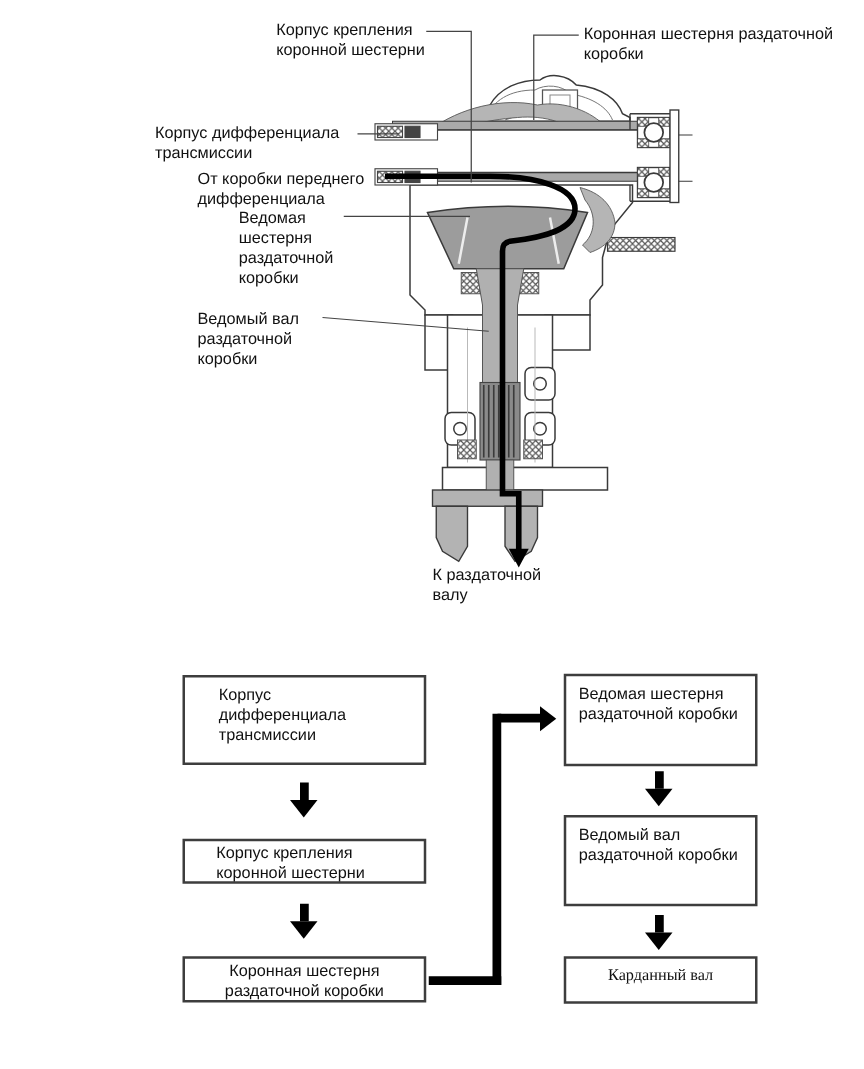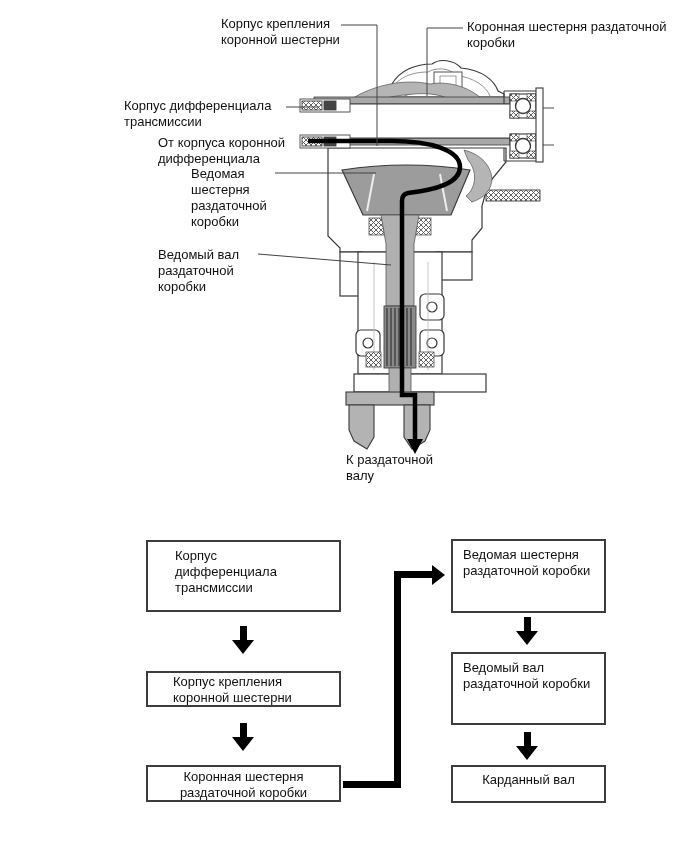--- a/index.html
+++ b/index.html
@@ -133,21 +133,21 @@
       <path d="M222,254 L355,265"></path>
     </g>
   </svg>
 
   <div class="dlabel" style="left:185px;top:16px;width:135px;">Корпус крепления коронной шестерни</div>
 
   <div class="dlabel" style="left:431px;top:19px;width:205px;">Коронная шестерня раздаточной коробки</div>
 
   <div class="dlabel" style="left:88px;top:98px;width:155px;">Корпус дифференциала трансмиссии</div>
 
-  <div class="dlabel" style="left:122px;top:135px;width:140px;">От корпуса коронной дифференциала</div>
+  <div class="dlabel" style="left:122px;top:135px;width:140px;">От коробки переднего дифференциала</div>
 
   <div class="dlabel" style="left:155px;top:166px;width:88px;">Ведомая шестерня раздаточной коробки</div>
 
   <div class="dlabel" style="left:122px;top:247px;width:90px;">Ведомый вал раздаточной коробки</div>
 
   <div class="dlabel" style="left:310px;top:452px;width:100px;">К раздаточной валу</div>
 
   <div class="fbox" style="left:110px;top:540px;width:195px;height:72px;padding-left:27px;">
     <span class="txt" style="width:112px;">Корпус дифференциала трансмиссии</span>
   </div>
@@ -181,21 +181,21 @@
 
   <div class="fbox" style="left:415px;top:652px;width:155px;height:73px;padding-left:10px;">
     <span class="txt" style="width:135px;">Ведомый вал раздаточной коробки</span>
   </div>
 
   <div class="varr" style="left:480px;top:732px;">
     <div class="shaft"></div>
       <div class="head"></div>
   </div>
 
-  <div class="fbox" style="left:415px;top:765px;width:155px;height:38px;text-align:center;">
+  <div class="fbox" style="left:415px;top:765px;width:155px;height:38px;text-align:center;font-family:Liberation Serif, serif;">
     <span class="txt" style="padding-top:5px;">Карданный вал</span>
   </div>
 
   <div>
     <div class="cseg" style="left:307px;top:781px;width:58px;height:7px;"></div>
     <div class="cseg" style="left:358px;top:571px;width:7px;height:217px;"></div>
     <div class="cseg" style="left:362px;top:571px;width:36px;height:7px;"></div>
     <div class="chead" style="left:396px;top:565px;"></div>
   </div>
 

